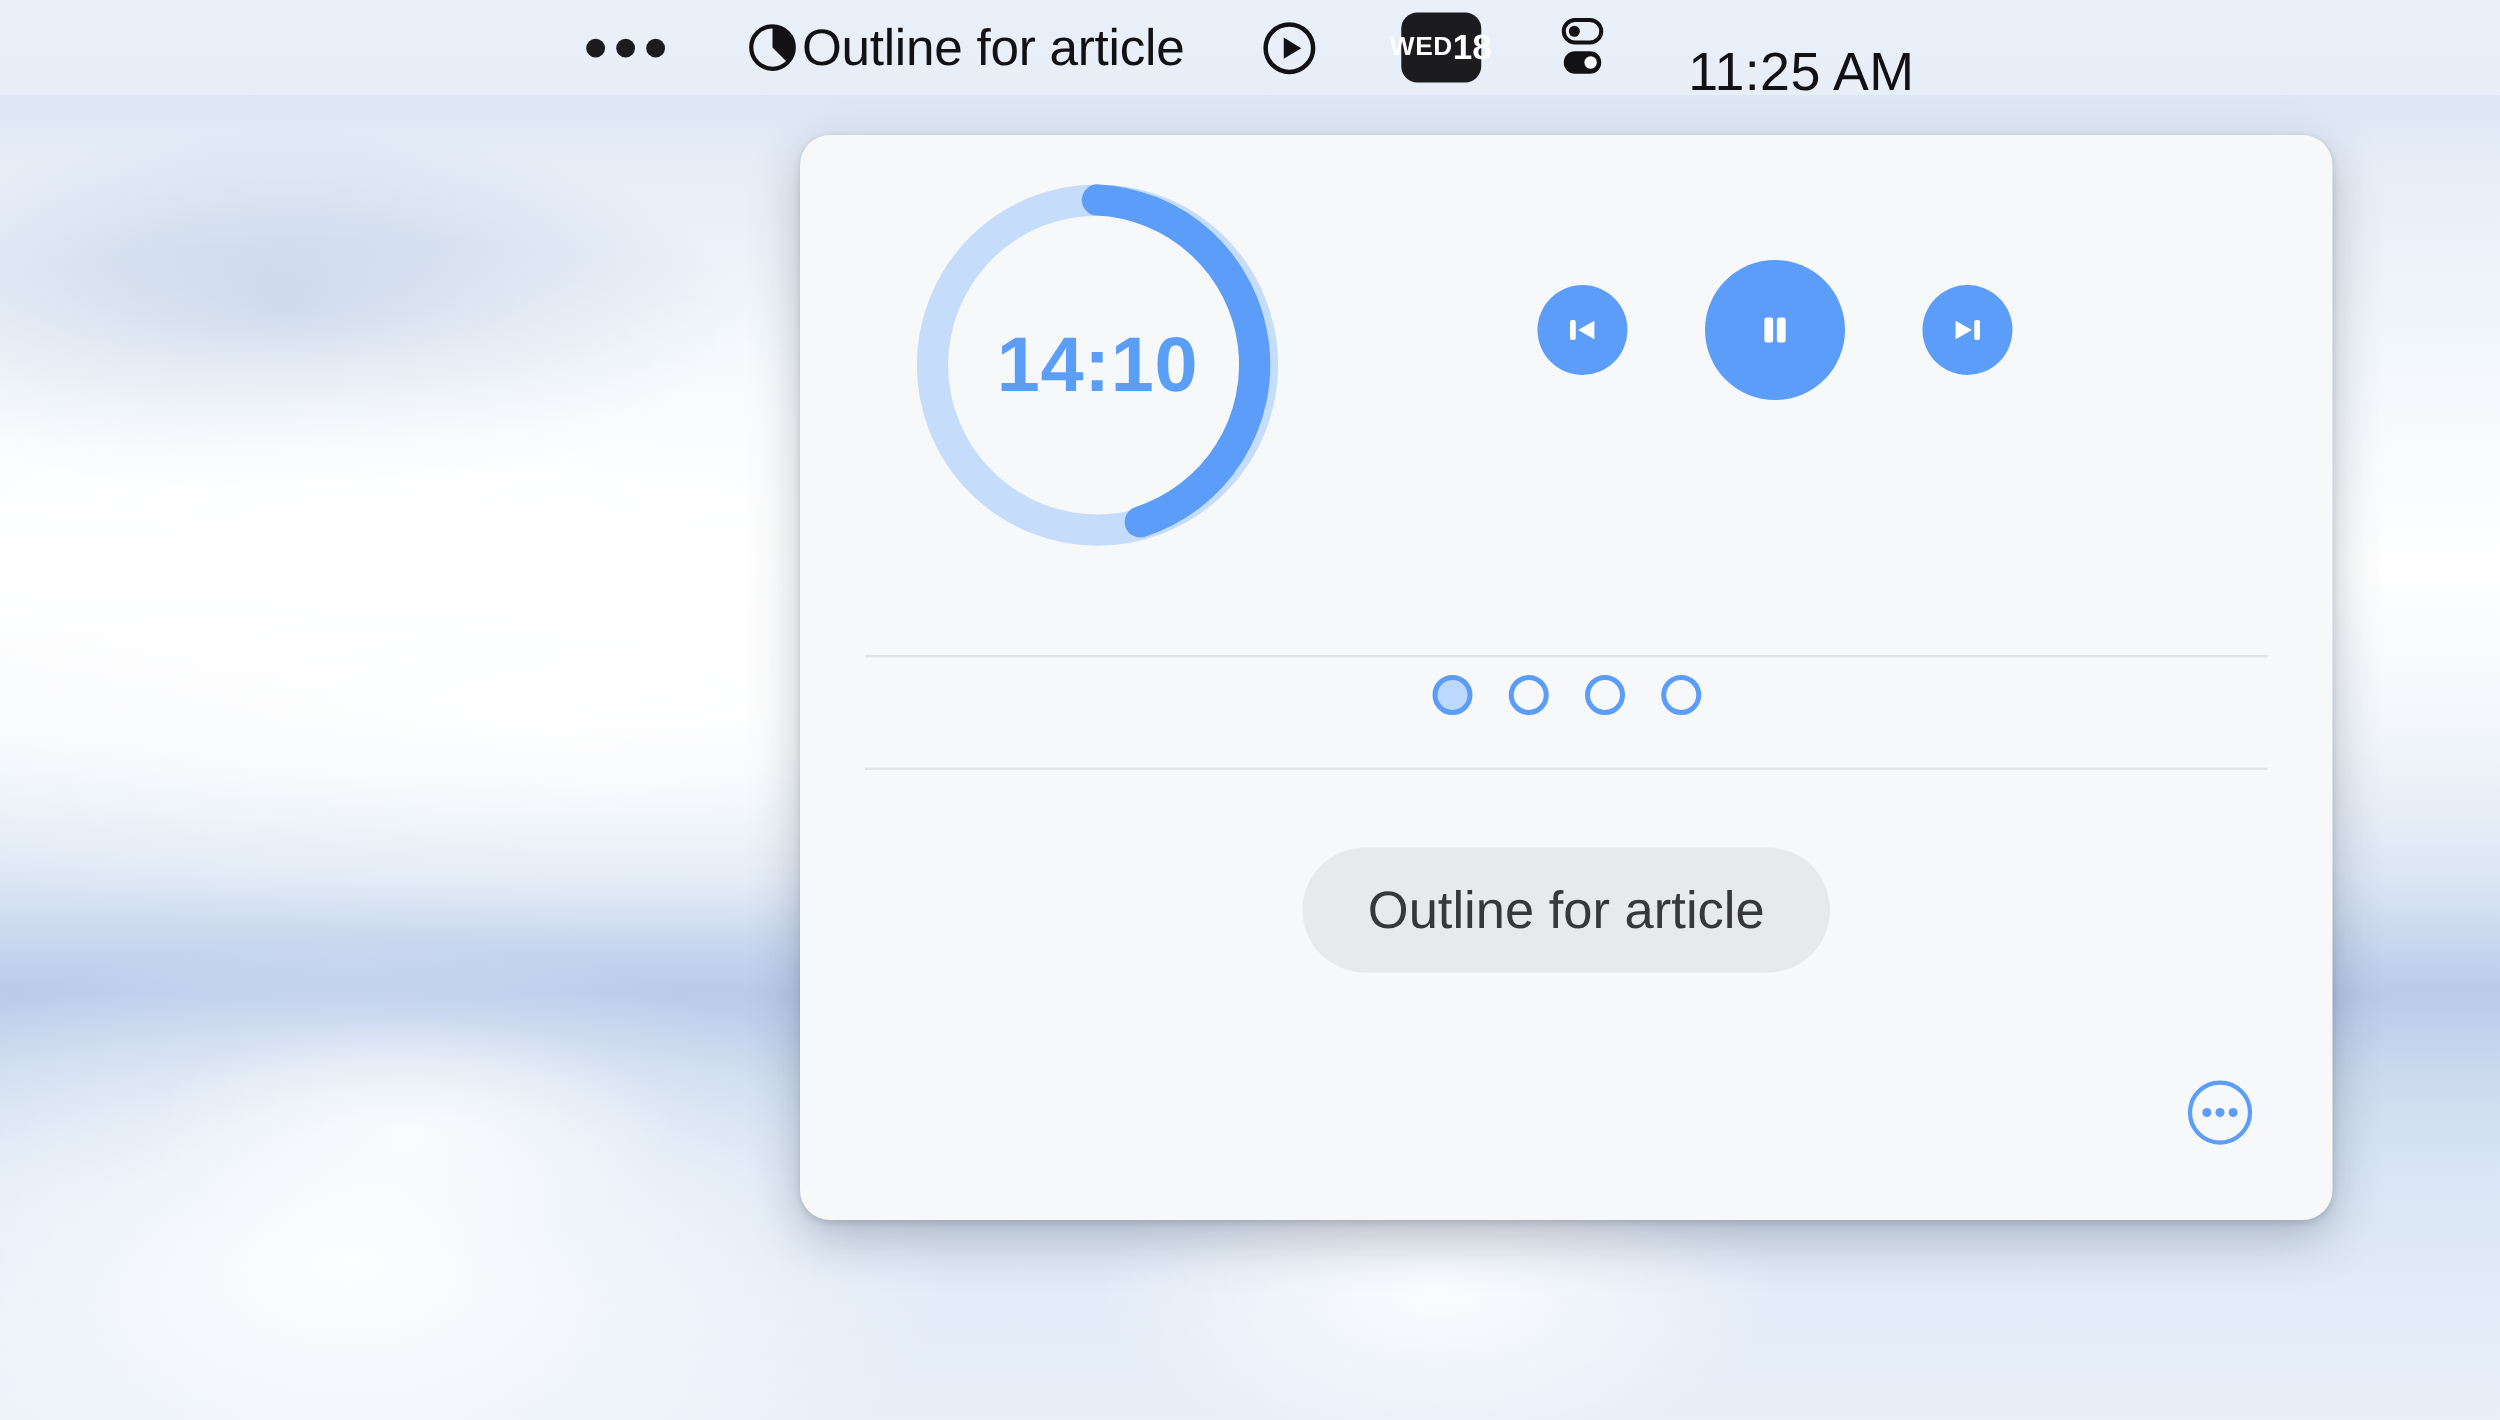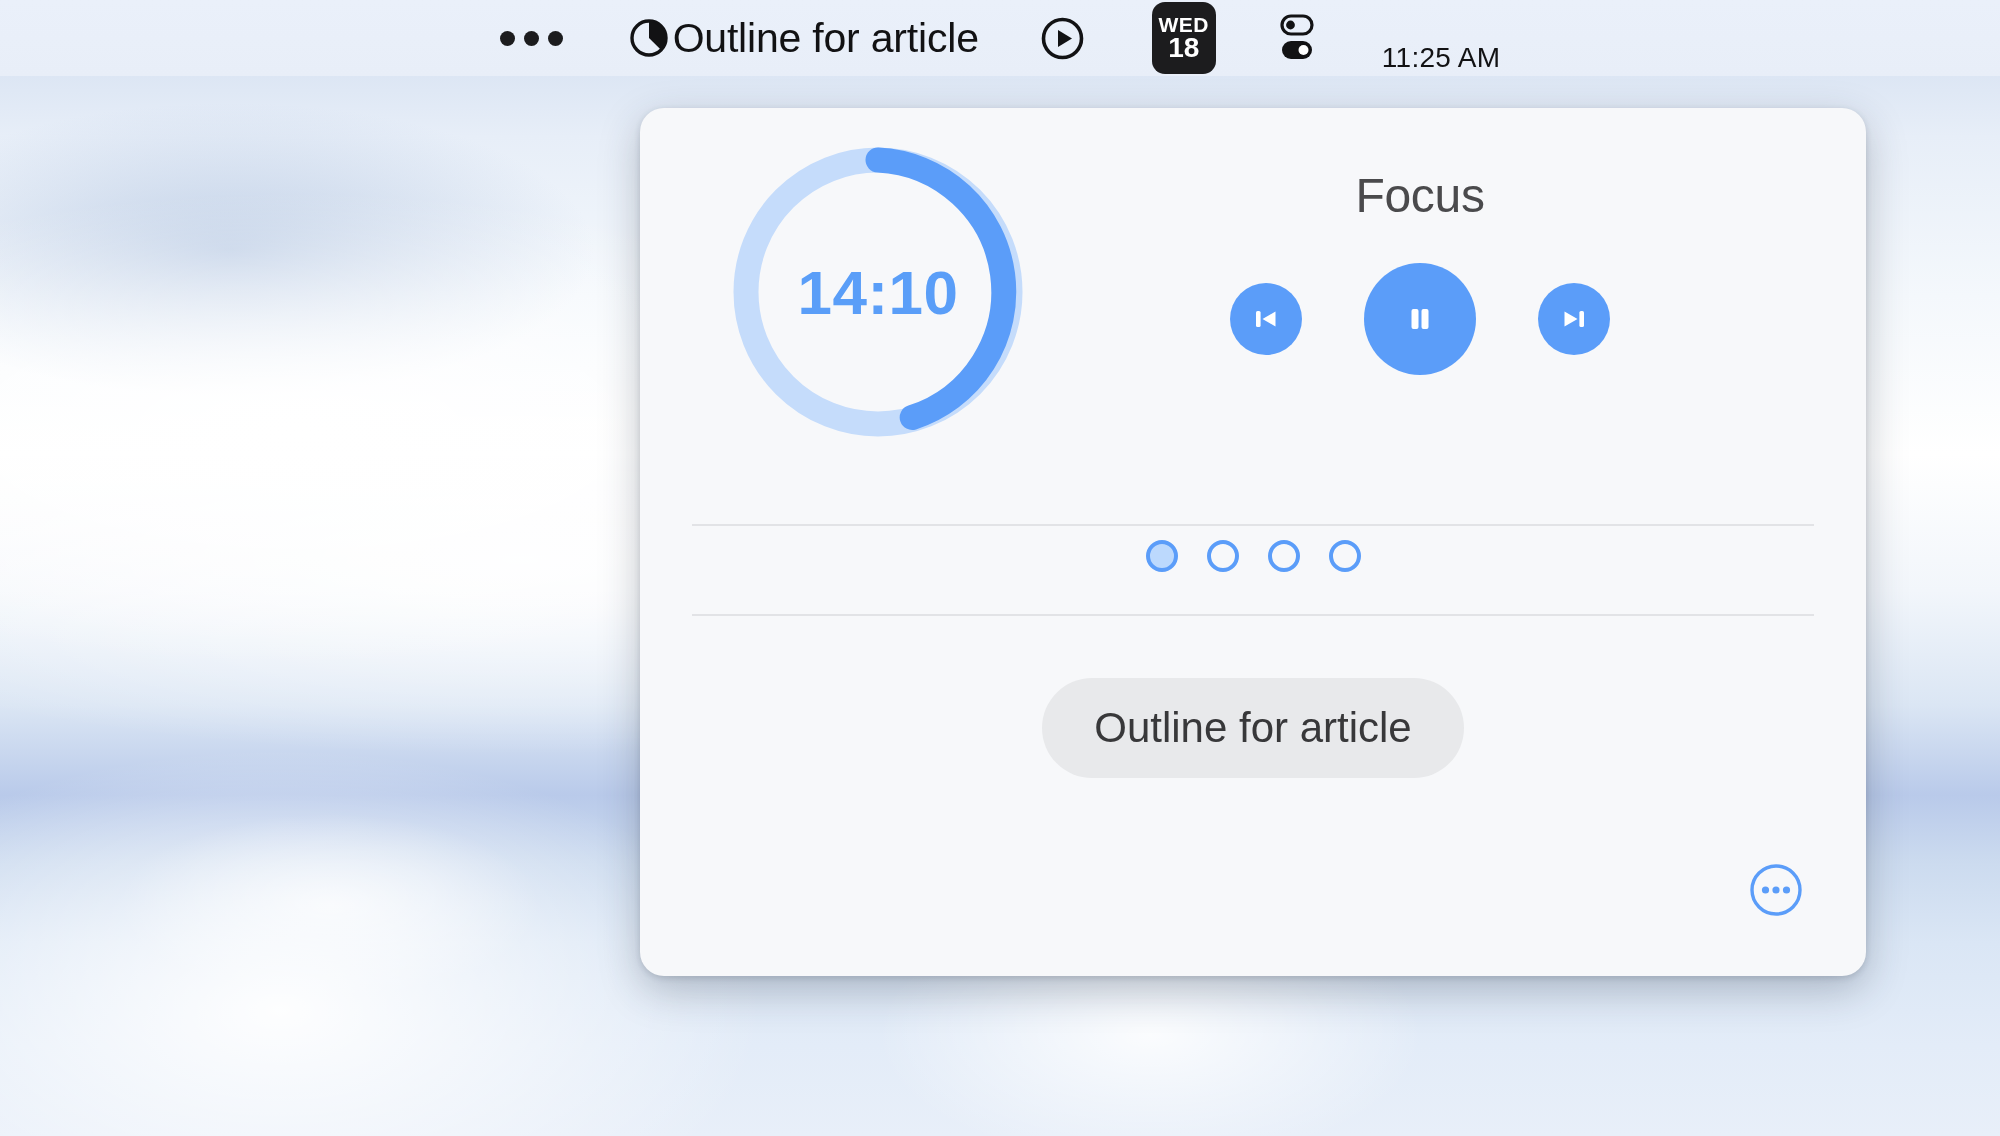--- a/index.html
+++ b/index.html
@@ -47,29 +47,29 @@
   .dots-3 { display:flex; gap:9px; align-items:center; margin-right:66px; }
   .dots-3 span { width:15px; height:15px; border-radius:50%; background:#1c1c1e; display:block; }
 
   .pie-icon { width:40px; height:40px; margin-right:4px; position:relative; display:inline-block; }
   .mb-title {
     font-size:41px; color:#121214; letter-spacing:-0.2px;
     margin-right:62px; white-space:nowrap;
   }
   .play-circle { width:43px; height:43px; margin-right:68px; }
   .cal-icon {
-    width:64px; height:72px; border-radius:13px;
+    width:64px; height:56px; border-radius:13px;
     background:#1c1c1e; color:#fff;
-    display:flex; flex-direction:column; align-items:center; justify-content:center;
+    display:flex; flex-direction:row; align-items:center; justify-content:center;
     margin-right:58px;
   }
   .cal-dow { font-size:21px; font-weight:bold; line-height:20px; letter-spacing:0.5px; }
   .cal-day { font-size:28px; font-weight:bold; line-height:26px; }
   .cc-icon { width:46px; height:52px; margin-right:62px; }
-  .mb-clock { font-size:28px; color:#121214; letter-spacing:0.3px; white-space:nowrap;margin-top:40px; }
+  .mb-clock { font-size:43px; color:#121214; letter-spacing:0.3px; white-space:nowrap;margin-top:40px; }
 
   
   #panel {
     position:absolute;
     left:640px; top:108px;
     width:1226px; height:868px;
     background:#f7f8fa;
     border-radius:24px;
     box-shadow:0 14px 40px rgba(40,50,70,0.28), 0 2px 6px rgba(40,50,70,0.16);
     z-index:50;
@@ -197,21 +197,20 @@
 
       <div class="ring-wrap">
         <svg width="336" height="336" viewBox="0 0 336 336">
           <circle cx="168" cy="168" r="132" fill="none" stroke="#c5dcfb" stroke-width="25" stroke-linecap="round"></circle>
           <path d="M 168 36 A 132 132 0 0 1 202.2 293.5" fill="none" stroke="#5b9df9" stroke-width="25" stroke-linecap="round"></path>
         </svg>
         <div class="ring-time">14:10</div>
       </div>
 
       <div class="controls">
-        <div class="focus-label">Focus</div>
 
         <div class="btn-row">
 
           <button class="ctl-btn ctl-sm">
             <svg width="34" height="34" viewBox="0 0 34 34">
               <rect x="7" y="9" width="4.6" height="16" rx="1.6" fill="#ffffff"></rect>
               <path d="M26.5 9.6 L26.5 24.4 L13.5 17 Z" fill="#ffffff"></path>
             </svg>
           </button>
 

